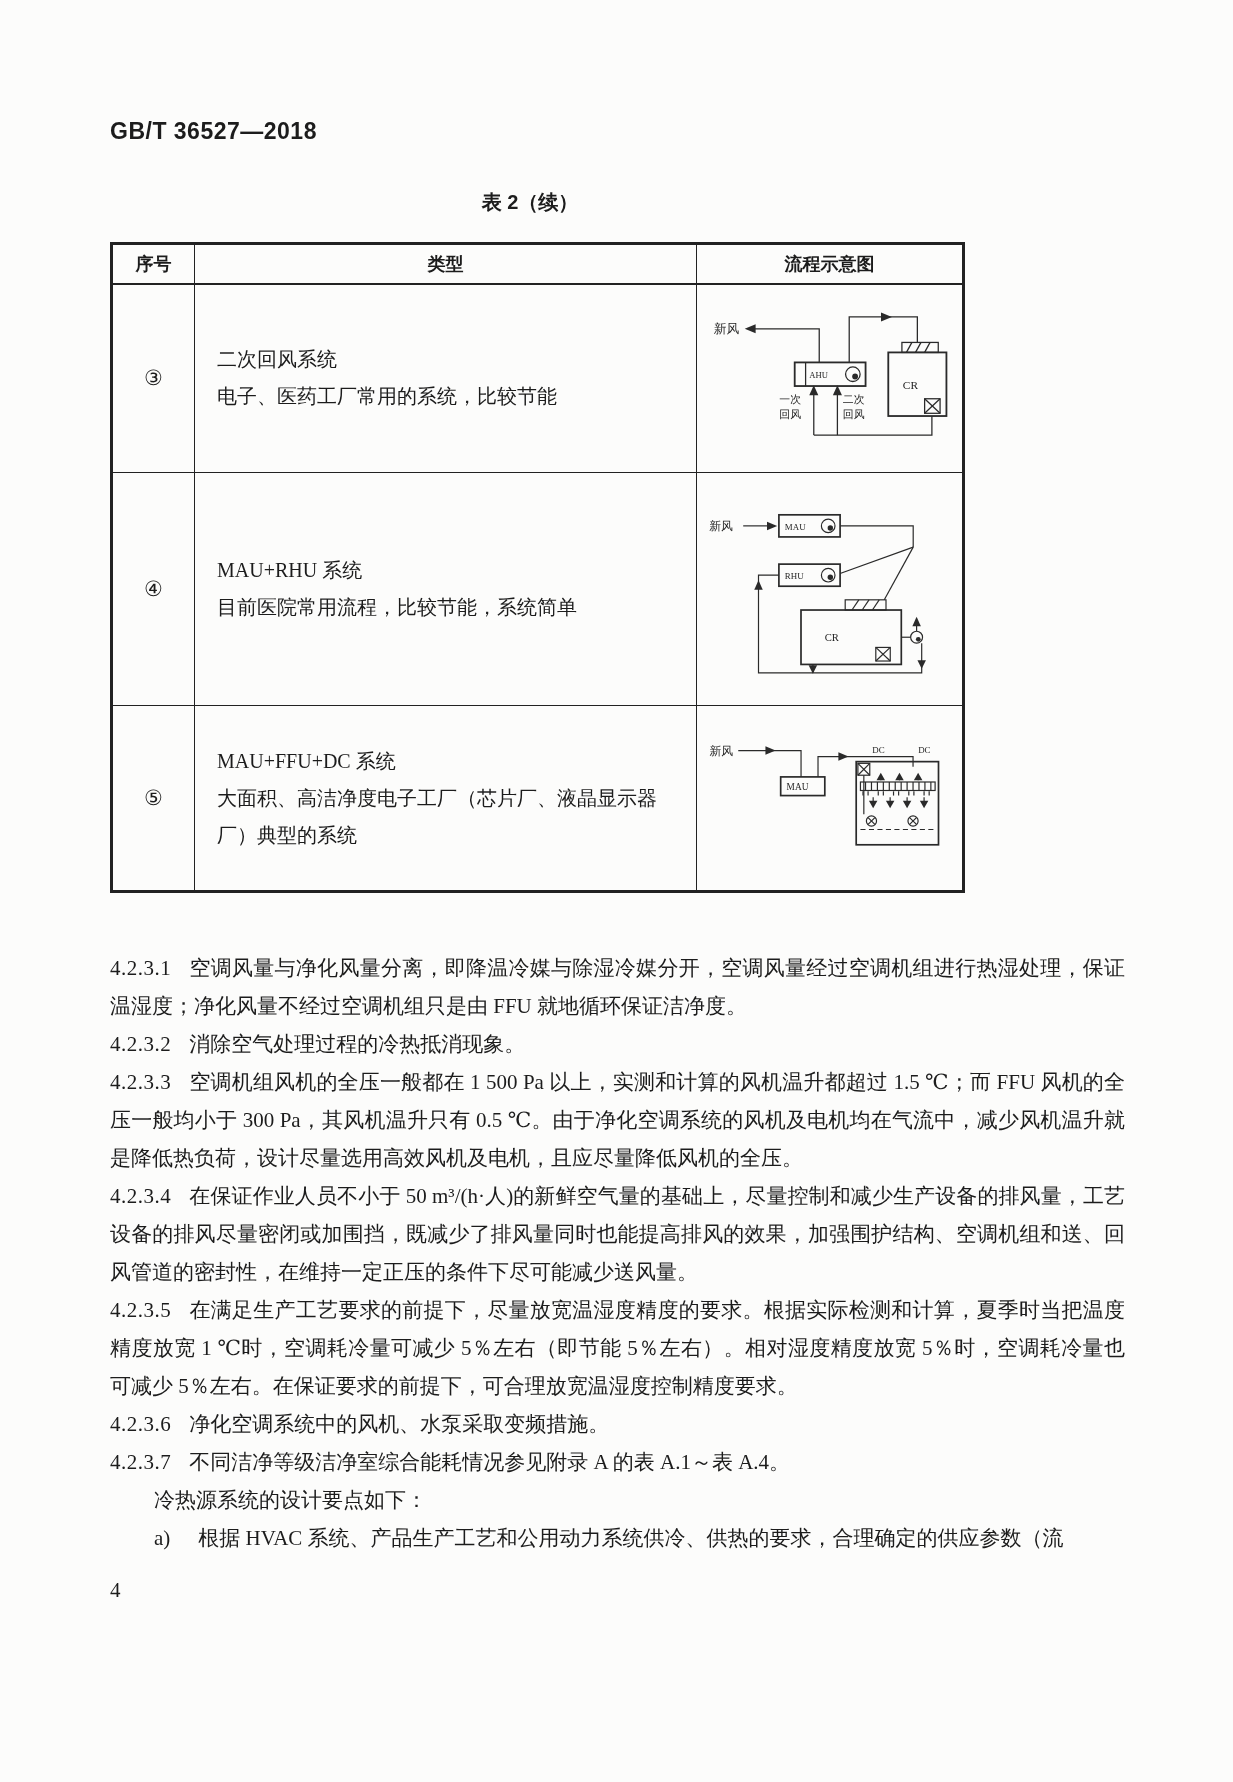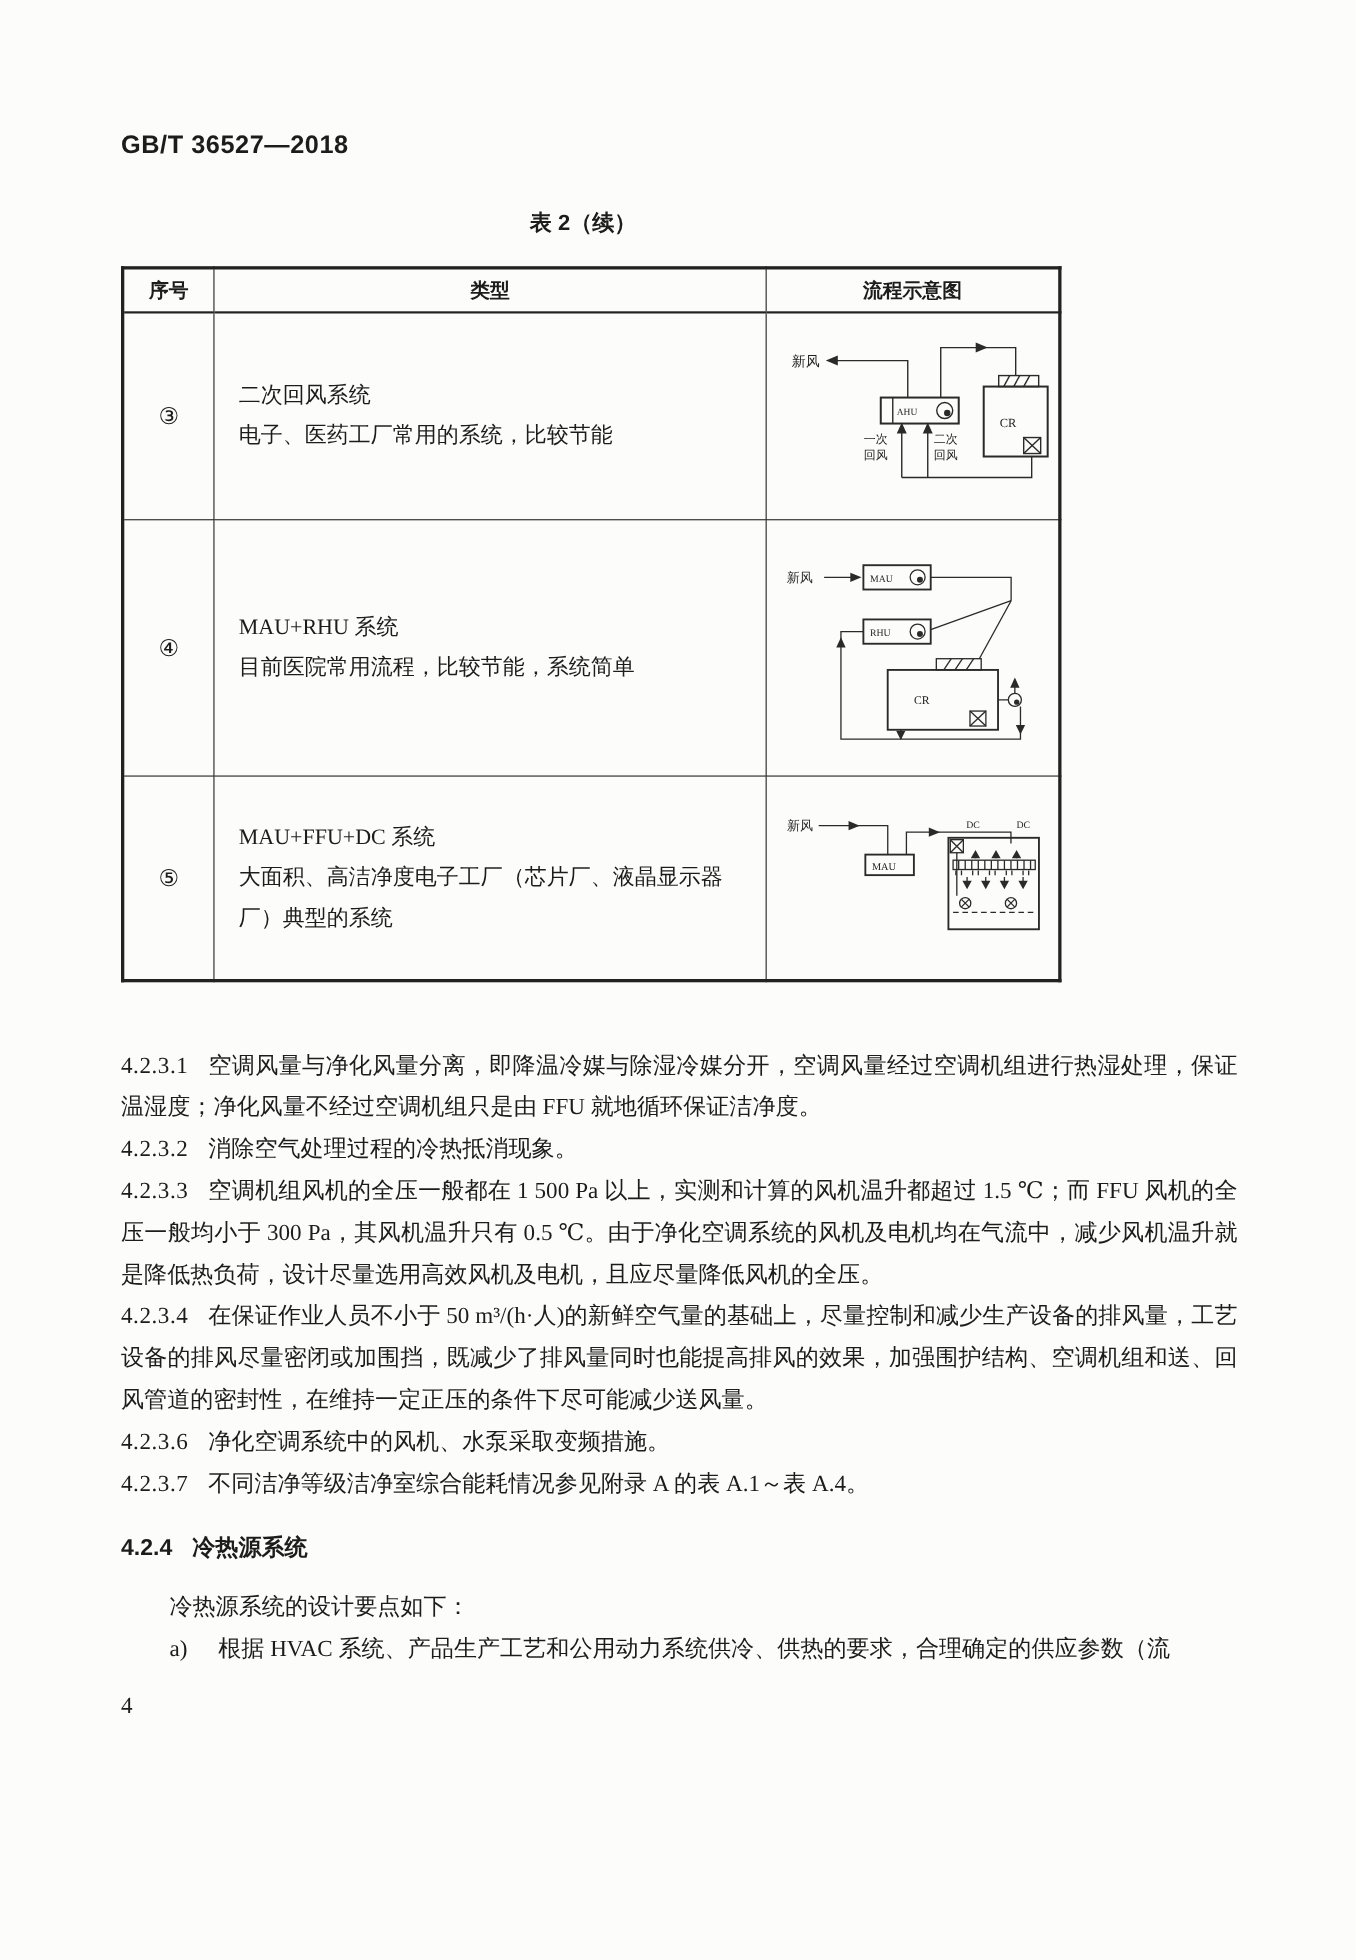--- a/index.html
+++ b/index.html
@@ -30,21 +30,21 @@
   thead tr { height: 40px; }
   thead th {
     font-family: "Liberation Sans", "DejaVu Sans", sans-serif;
     font-weight: bold; font-size: 18px; border-bottom-width: 2.4px;
   }
   tbody tr.r3 { height: 189px; }
   tbody tr.r4 { height: 233px; }
   tbody tr.r5 { height: 186px; }
   td.no { text-align: center; font-size: 21px; vertical-align: middle; }
   td.type { vertical-align: middle; padding: 8px 14px 8px 22px; font-size: 20px; line-height: 37px; }
-  td.diag { vertical-align: middle; text-align: right; padding: 4px 2px; }
+  td.diag { vertical-align: middle; text-align: left; padding: 4px 2px; }
   svg text { font-family: "Liberation Serif", "DejaVu Serif", serif; fill: #1f1f1f; }
 
   .body-text { margin-top: 56px; font-size: 21px; line-height: 38px; text-align: justify; }
   .hsec {
     font-family: "Liberation Sans", "DejaVu Sans", sans-serif;
     font-weight: bold; font-size: 21px; line-height: 30px;
   }
   .h423 { margin-bottom: 18px; }
   .h424 { margin-top: 26px; margin-bottom: 18px; }
   .hsec .hnum { margin-right: 18px; }
@@ -251,26 +251,24 @@
       </tbody>
     </table>
   </div>
 
   <div class="body-text">
 
     <p class="para"><span class="pnum">4.2.3.1</span><span>空调风量与净化风量分离，即降温冷媒与除湿冷媒分开，空调风量经过空调机组进行热湿处理，保证温湿度；净化风量不经过空调机组只是由 FFU 就地循环保证洁净度。</span></p>
     <p class="para"><span class="pnum">4.2.3.2</span><span>消除空气处理过程的冷热抵消现象。</span></p>
     <p class="para"><span class="pnum">4.2.3.3</span><span>空调机组风机的全压一般都在 1 500 Pa 以上，实测和计算的风机温升都超过 1.5 ℃；而 FFU 风机的全压一般均小于 300 Pa，其风机温升只有 0.5 ℃。由于净化空调系统的风机及电机均在气流中，减少风机温升就是降低热负荷，设计尽量选用高效风机及电机，且应尽量降低风机的全压。</span></p>
     <p class="para"><span class="pnum">4.2.3.4</span><span>在保证作业人员不小于 50 m³/(h·人)的新鲜空气量的基础上，尽量控制和减少生产设备的排风量，工艺设备的排风尽量密闭或加围挡，既减少了排风量同时也能提高排风的效果，加强围护结构、空调机组和送、回风管道的密封性，在维持一定正压的条件下尽可能减少送风量。</span></p>
+    <p class="para"><span class="pnum">4.2.3.5</span><span>在满足生产工艺要求的前提下，尽量放宽温湿度精度的要求。根据实际检测和计算，夏季时当把温度精度放宽 1 ℃时，空调耗冷量可减少 5％左右（即节能 5％左右）。相对湿度精度放宽 5％时，空调耗冷量也可减少 5％左右。在保证要求的前提下，可合理放宽温湿度控制精度要求。</span></p>
     <p class="para"><span class="pnum">4.2.3.6</span><span>净化空调系统中的风机、水泵采取变频措施。</span></p>
     <p class="para"><span class="pnum">4.2.3.7</span><span>不同洁净等级洁净室综合能耗情况参见附录 A 的表 A.1～表 A.4。</span></p>
 
-    <div class="hsec h424">
-      <span class="hnum">4.2.4</span><span>冷热源系统</span>
-    </div>
 
     <p class="para intro">冷热源系统的设计要点如下：</p>
     <p class="para list-a"><span class="alabel">a)</span><span>根据 HVAC 系统、产品生产工艺和公用动力系统供冷、供热的要求，合理确定的供应参数（流</span></p>
 
     <div class="page-num">4</div>
   </div>
 
 </div>
 
 </body></html>

